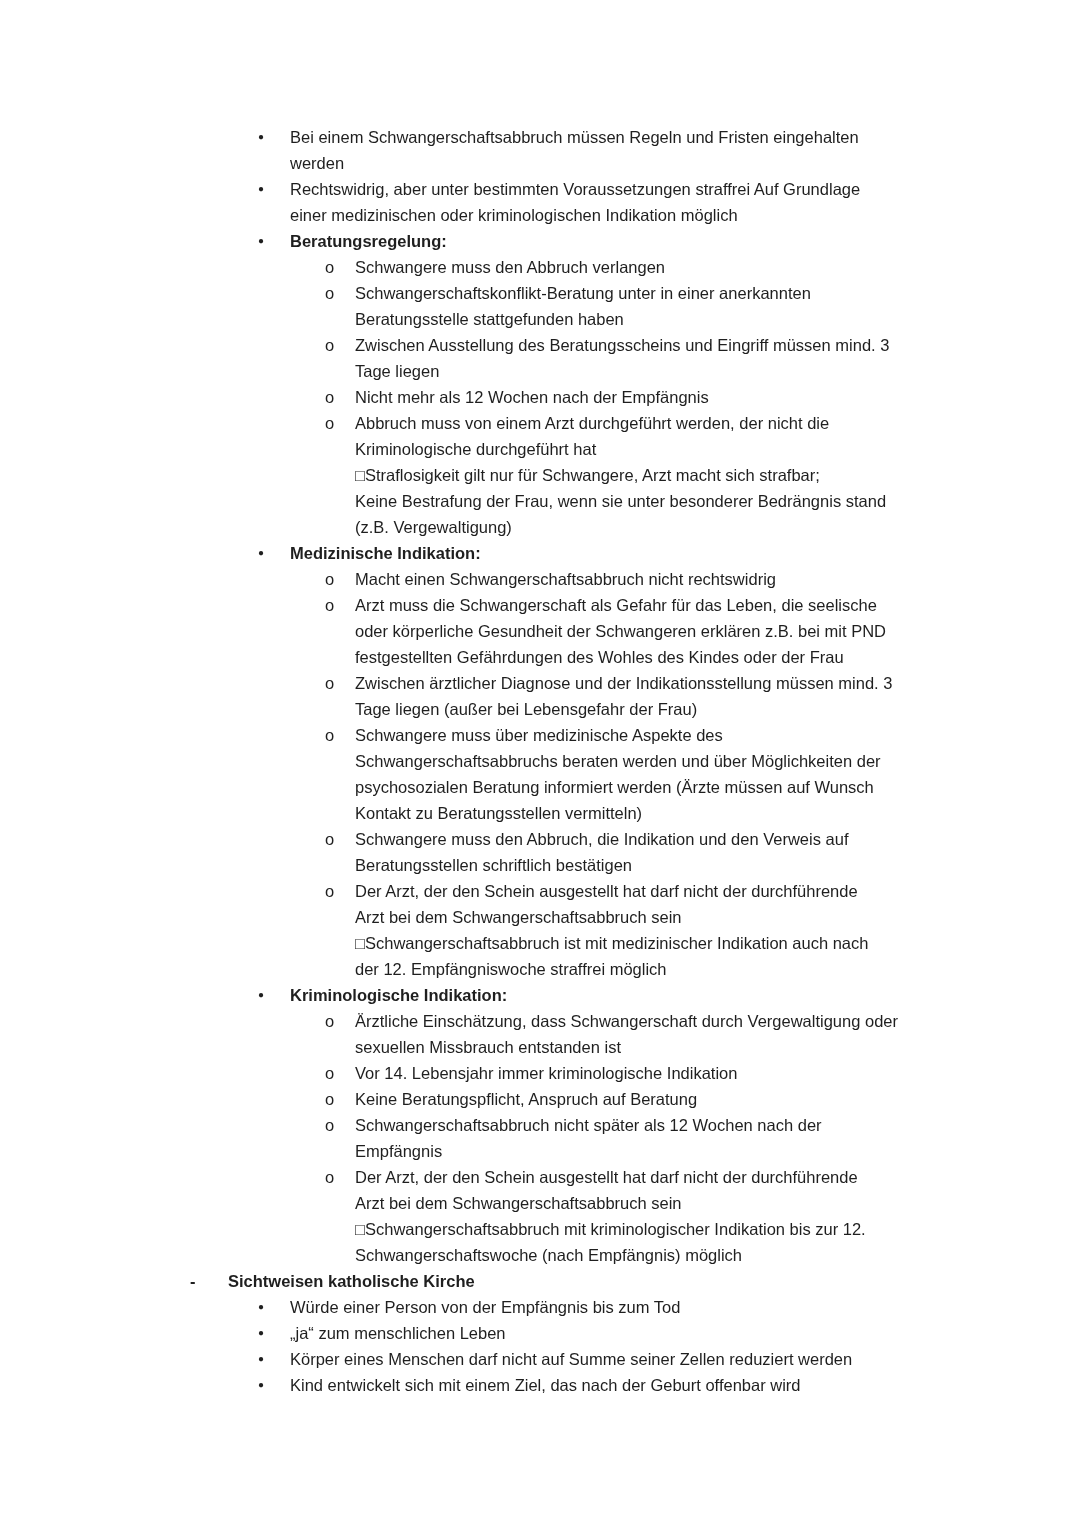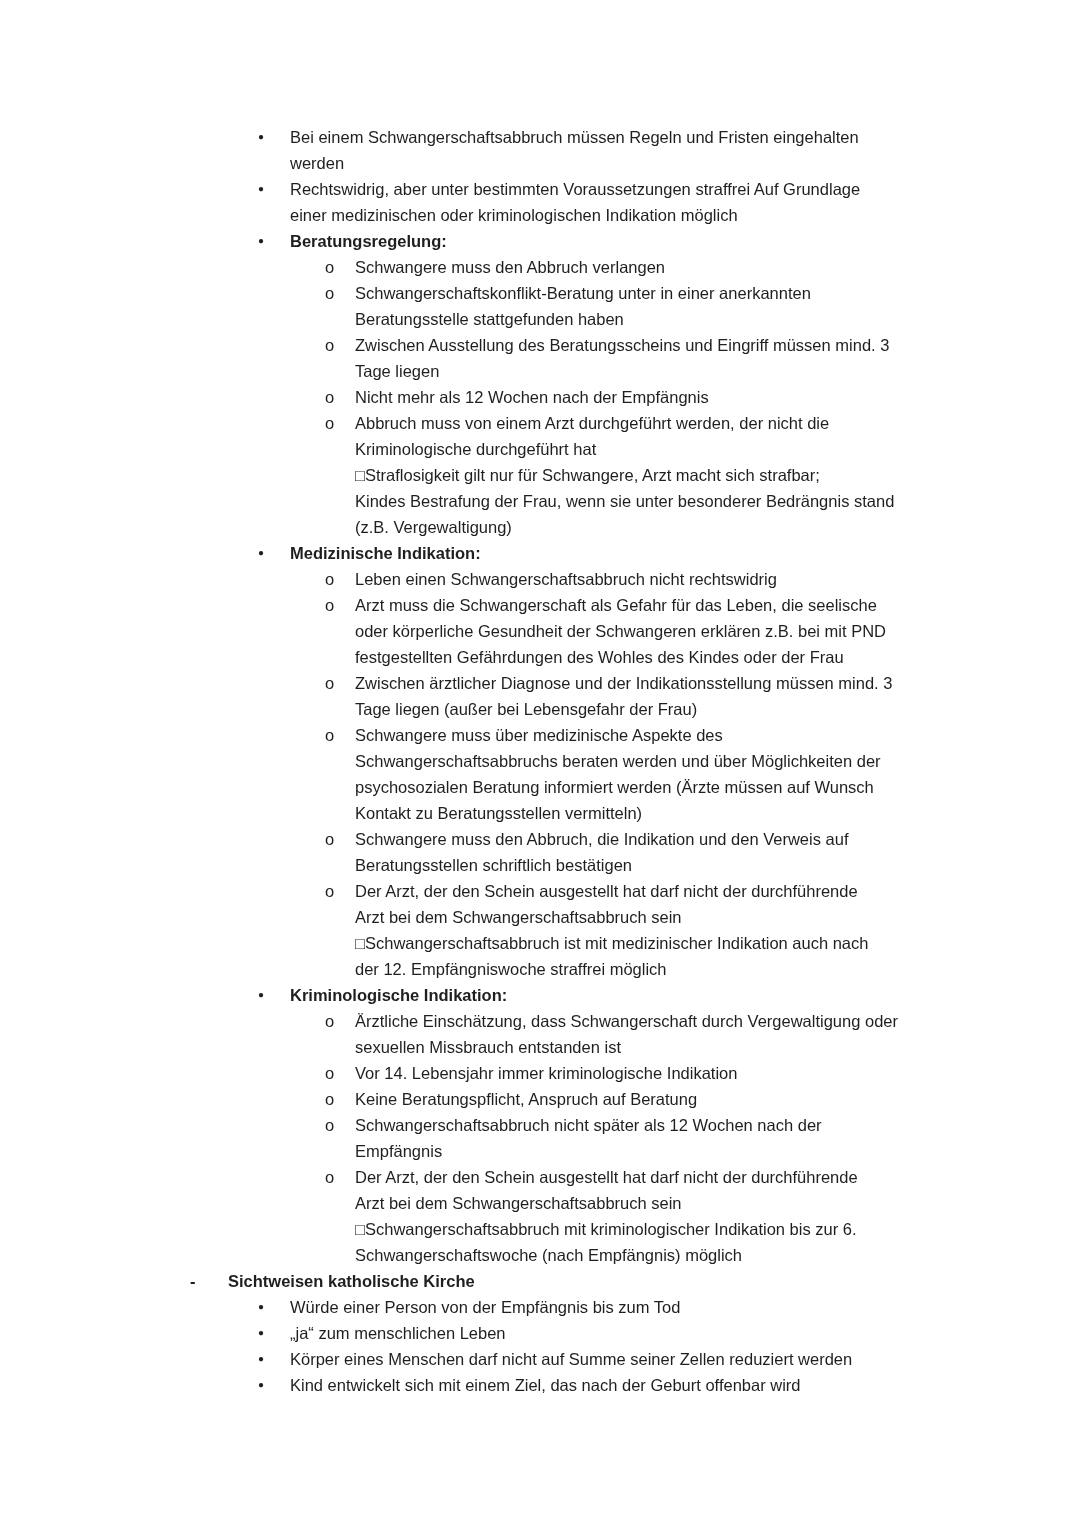--- a/index.html
+++ b/index.html
@@ -100,34 +100,34 @@
         <div class="body-col">
           <div class="text">Nicht mehr als 12 Wochen nach der Empfängnis</div>
         </div>
       </div>
       <div class="item level-o">
         <span class="marker">o</span>
         <div class="body-col">
           <div class="text">Abbruch muss von einem Arzt durchgeführt werden, der nicht die
 Kriminologische durchgeführt hat</div>
           <div class="note">□Straflosigkeit gilt nur für Schwangere, Arzt macht sich strafbar;
-Kindes Bestrafung der Frau, wenn sie unter besonderer Bedrängnis stand
+Keine Bestrafung der Frau, wenn sie unter besonderer Bedrängnis stand
 (z.B. Vergewaltigung)</div>
         </div>
       </div>
       <div class="item level-bullet bold">
         <span class="marker">●</span>
         <div class="body-col">
           <div class="text">Medizinische Indikation:</div>
         </div>
       </div>
       <div class="item level-o">
         <span class="marker">o</span>
         <div class="body-col">
-          <div class="text">Leben einen Schwangerschaftsabbruch nicht rechtswidrig</div>
+          <div class="text">Macht einen Schwangerschaftsabbruch nicht rechtswidrig</div>
         </div>
       </div>
       <div class="item level-o">
         <span class="marker">o</span>
         <div class="body-col">
           <div class="text">Arzt muss die Schwangerschaft als Gefahr für das Leben, die seelische
 oder körperliche Gesundheit der Schwangeren erklären z.B. bei mit PND
 festgestellten Gefährdungen des Wohles des Kindes oder der Frau</div>
         </div>
       </div>
@@ -193,21 +193,21 @@
         <div class="body-col">
           <div class="text">Schwangerschaftsabbruch nicht später als 12 Wochen nach der
 Empfängnis</div>
         </div>
       </div>
       <div class="item level-o">
         <span class="marker">o</span>
         <div class="body-col">
           <div class="text">Der Arzt, der den Schein ausgestellt hat darf nicht der durchführende
 Arzt bei dem Schwangerschaftsabbruch sein</div>
-          <div class="note">□Schwangerschaftsabbruch mit kriminologischer Indikation bis zur 6.
+          <div class="note">□Schwangerschaftsabbruch mit kriminologischer Indikation bis zur 12.
 Schwangerschaftswoche (nach Empfängnis) möglich</div>
         </div>
       </div>
       <div class="item level-dash bold">
         <span class="marker">-</span>
         <div class="body-col">
           <div class="text">Sichtweisen katholische Kirche</div>
         </div>
       </div>
       <div class="item level-bullet">

